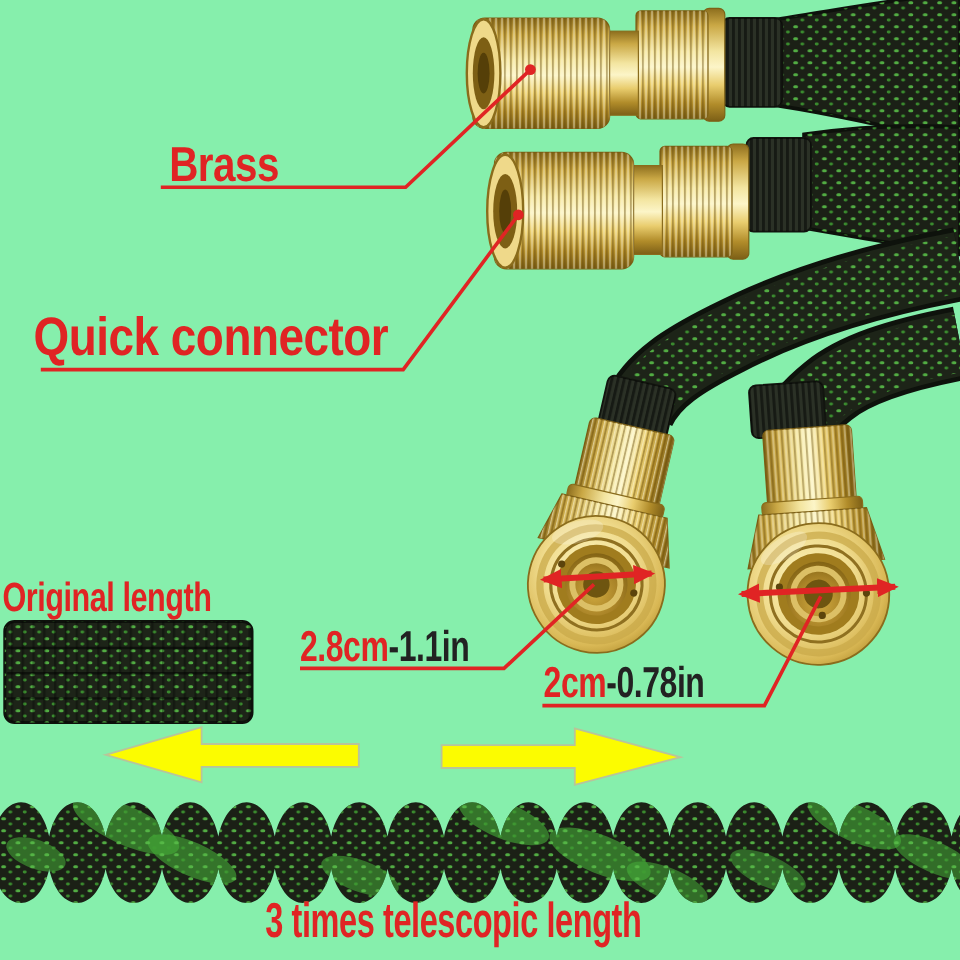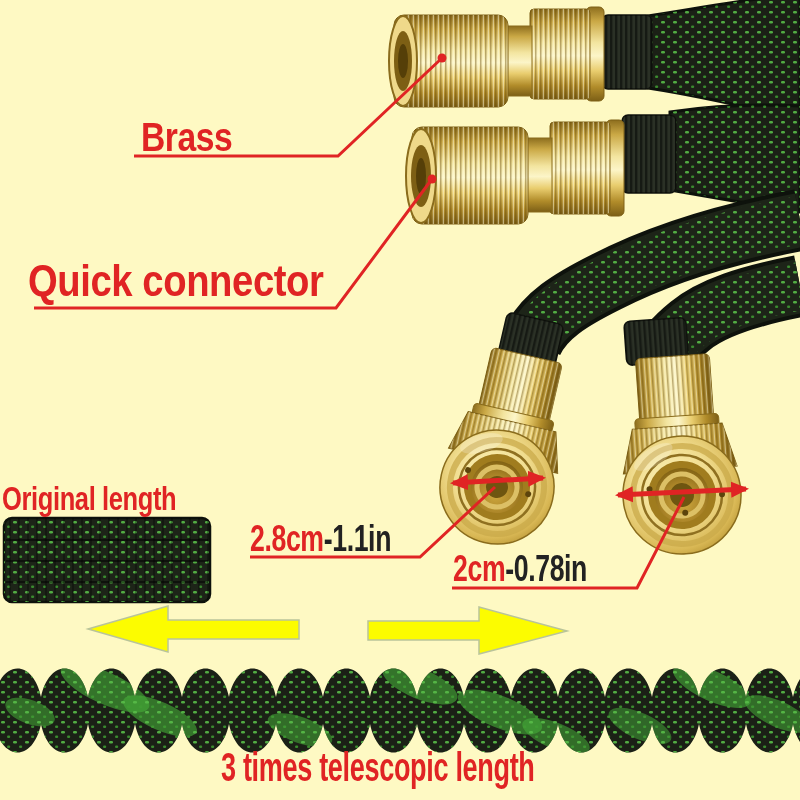--- a/index.html
+++ b/index.html
@@ -1,16 +1,16 @@
 <!DOCTYPE html>
 <html><head>
 <meta charset="utf-8">
 <style>
   html,body{margin:0;padding:0;background:#fff;}
-  #stage{position:relative;width:800px;height:800px;background:#fef9c3;overflow:hidden;
+  #stage{position:relative;width:800px;height:800px;background:#86efac;overflow:hidden;
          font-family:"Liberation Sans", sans-serif;}
   #photo-svg{position:absolute;left:0;top:0;}
   .lbl{position:absolute;font-weight:bold;line-height:1;white-space:nowrap;
        transform-origin:0 0;letter-spacing:-0.5px;}
   .red{color:var(--red);}
   .dark{color:var(--ink);}
   #brass-label{left:141px;top:117px;font-size:41px;transform:scaleX(.82);}
   #quick-connector-label{left:28px;top:258px;font-size:45px;transform:scaleX(.85);}
   #original-length-label{left:2px;top:481px;font-size:34px;transform:scaleX(.75);}
   #measure-left-label{left:250px;top:521px;font-size:36px;transform:scaleX(.74);}

